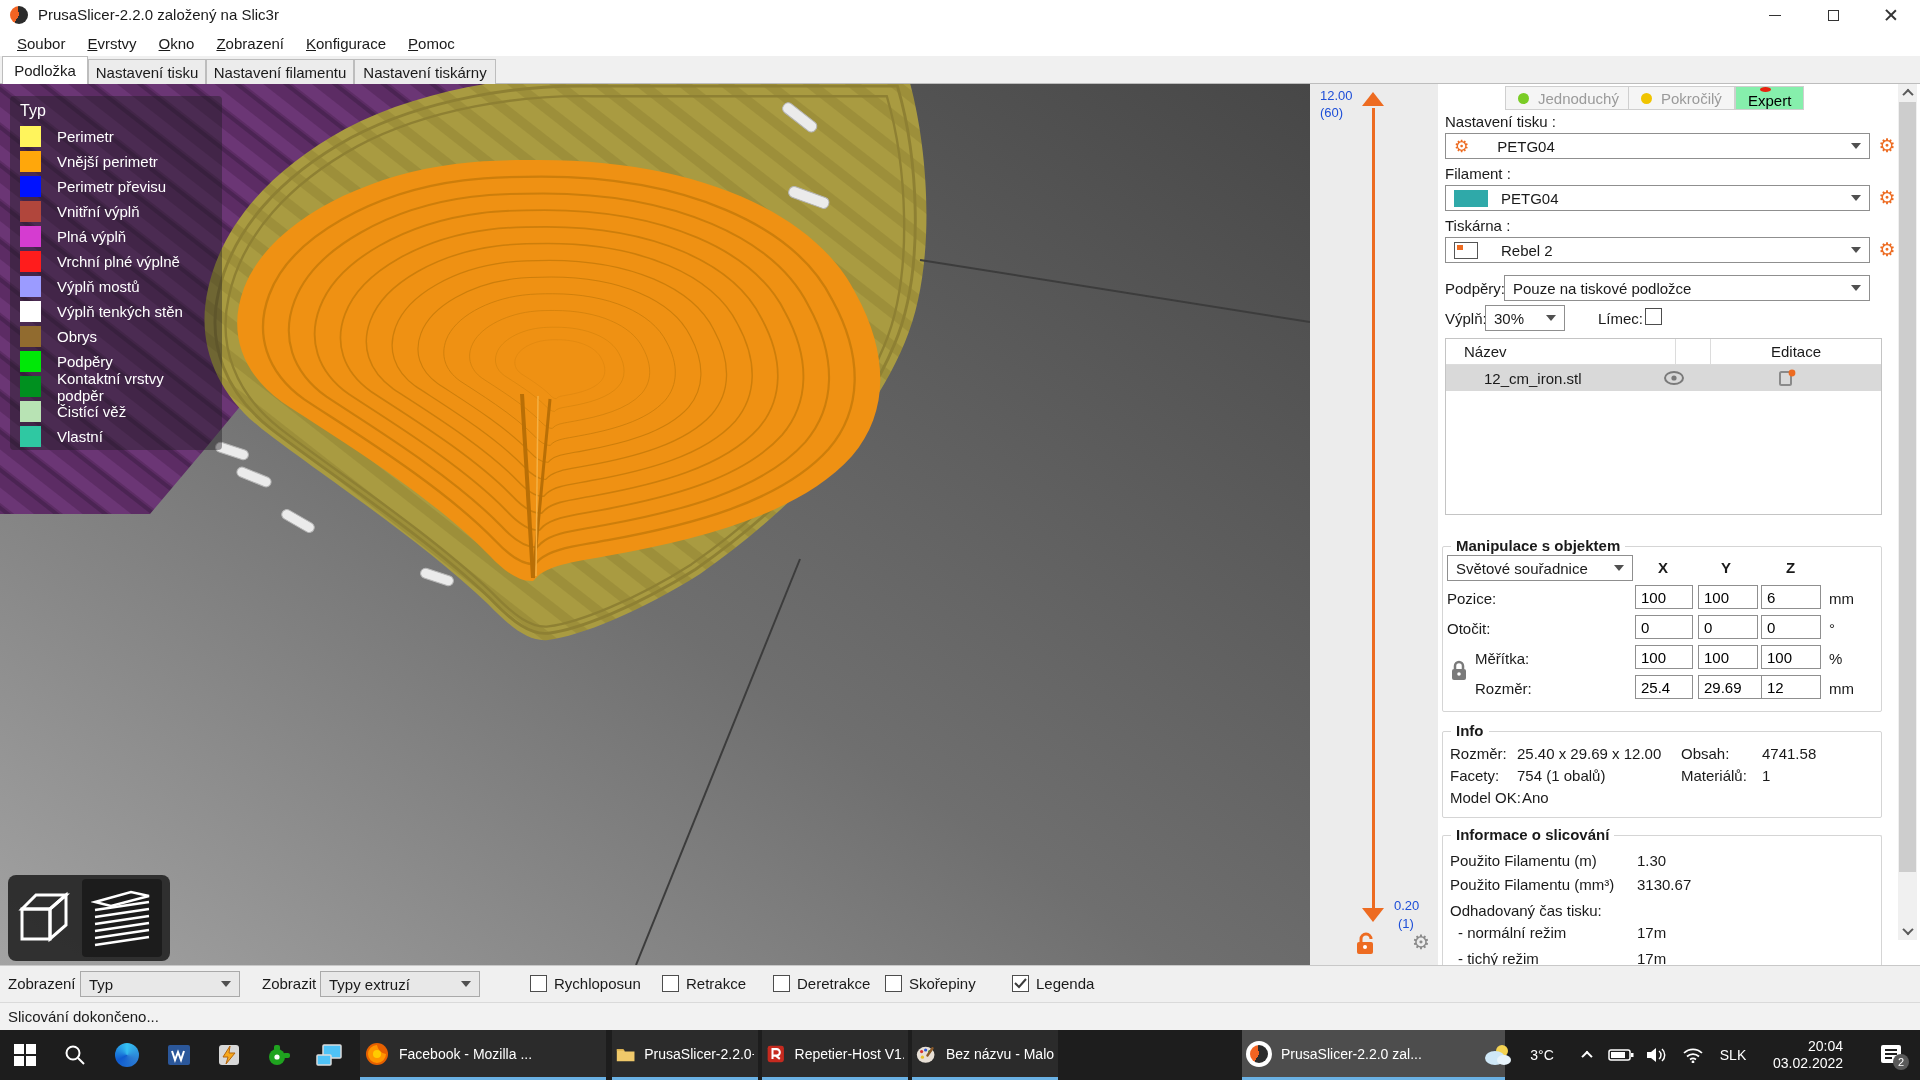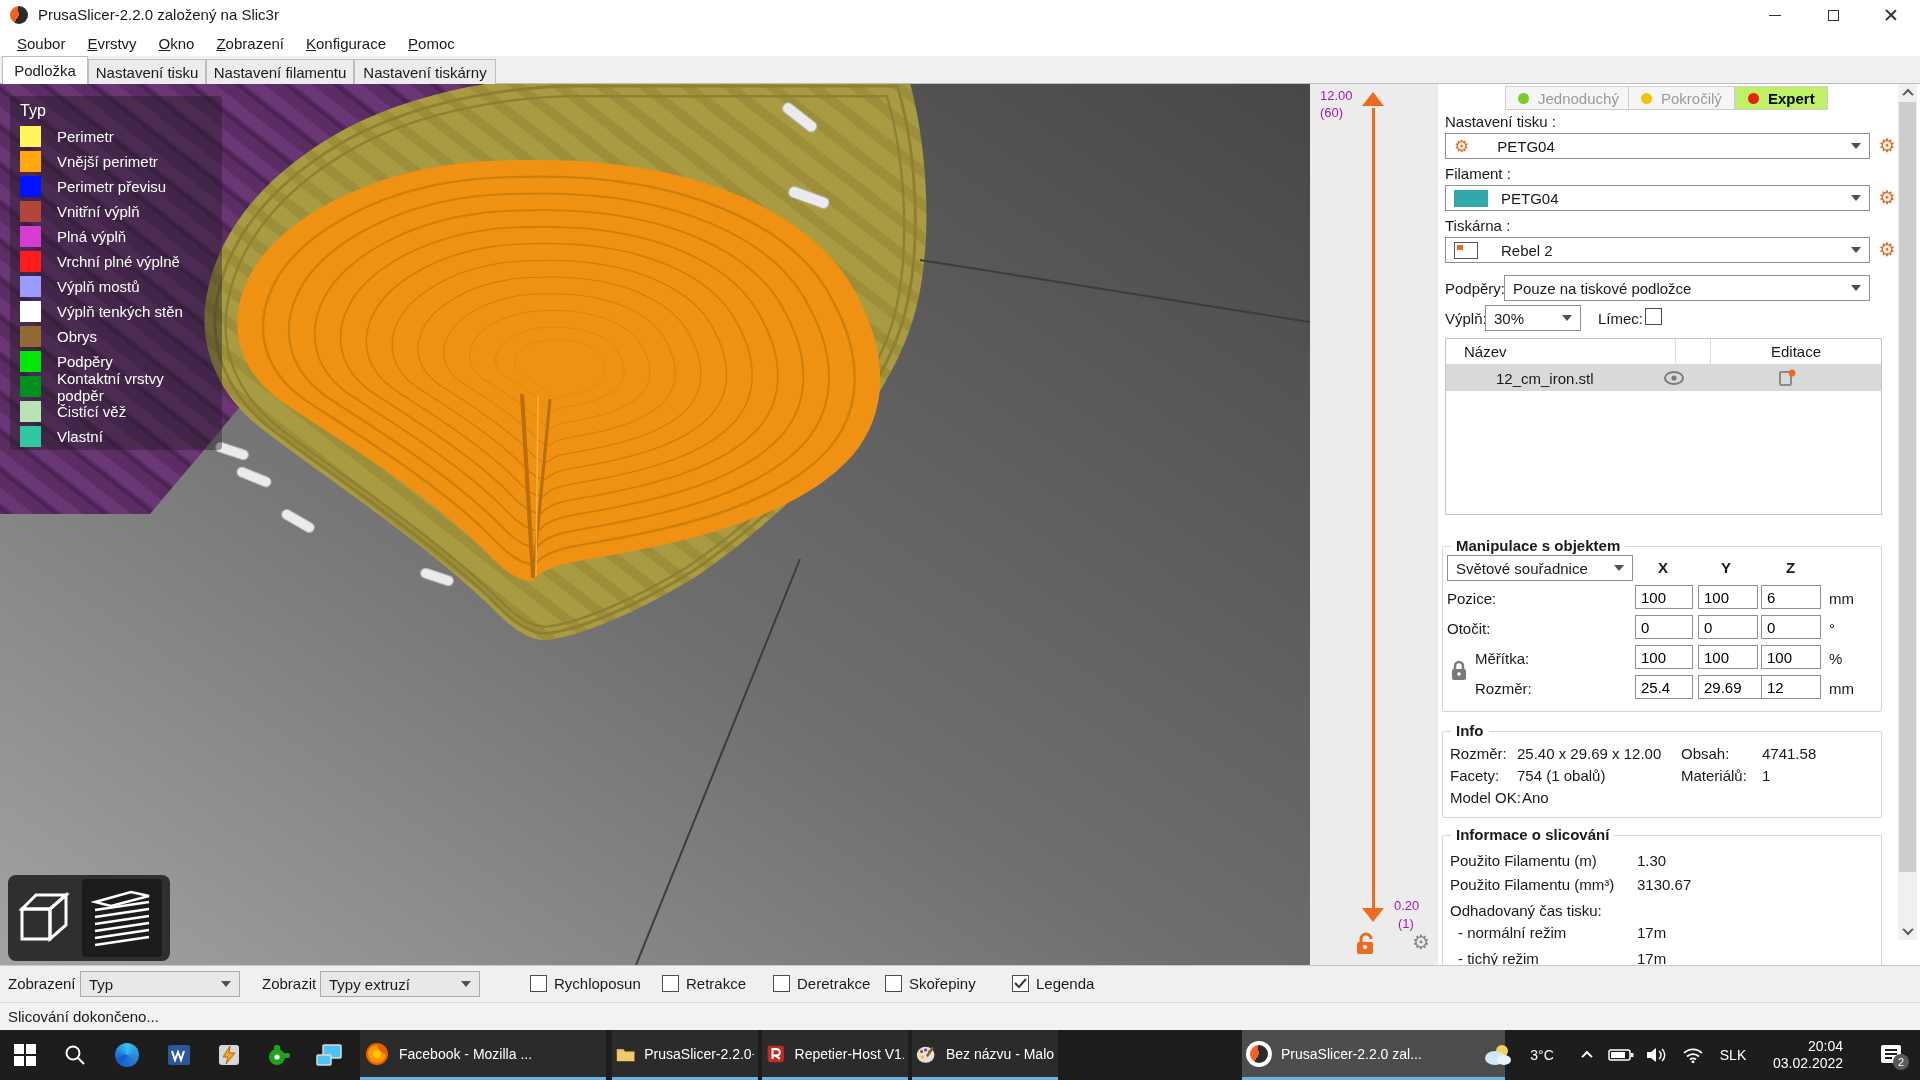--- a/index.html
+++ b/index.html
@@ -36,27 +36,27 @@
   .legend-title { font-size:16px; margin-bottom:4px; }
   .legend-row { display:flex; align-items:center; height:25px; }
   .swatch { width:21px; height:21px; margin-right:16px; flex:none; }
   .viewbtns { position:absolute; left:8px; top:791px; width:162px; height:86px; background:rgba(38,38,38,0.92); border-radius:8px; display:flex; align-items:center; }
 
   
   .slider-col { position:absolute; left:1310px; top:84px; width:128px; height:881px; background:#ececec; }
   .slider-line { position:absolute; left:62px; top:24px; width:3px; height:802px; background:#ED6B21; }
   .tri-up { position:absolute; left:52px; top:8px; width:0; height:0; border-left:11px solid transparent; border-right:11px solid transparent; border-bottom:14px solid #ED6B21; }
   .tri-down { position:absolute; left:52px; top:824px; width:0; height:0; border-left:11px solid transparent; border-right:11px solid transparent; border-top:14px solid #ED6B21; }
-  .slider-col .lbl { position:absolute; font-size:13px; color:#a21caf; }
+  .slider-col .lbl { position:absolute; font-size:13px; color:#1d4ed8; }
 
   
   .right-panel { position:absolute; left:1438px; top:84px; width:460px; height:881px; background:#fff; overflow:hidden; }
   .mode-btn { position:absolute; top:2px; height:24px; border:1px solid #cfcfcf; background:#f5f5f5; display:flex; align-items:center; padding:0 12px; color:#9a9a9a; cursor:pointer; }
   .mode-btn .dot { width:11px; height:11px; border-radius:50%; margin-right:9px; }
-  .mode-btn.sel { background:#bef264; color:#000; font-weight:bold; }
+  .mode-btn.sel { background:#86efac; color:#000; font-weight:normal;flex-direction:column; }
   .combo { position:absolute; height:26px; border:1px solid #8f8f8f; background:#fff; display:flex; align-items:center; padding:0 8px; cursor:pointer; }
   .combo .val { flex:1; overflow:hidden; white-space:nowrap; }
   .caret { width:0; height:0; border-left:5px solid transparent; border-right:5px solid transparent; border-top:6px solid #505050; margin-left:6px; flex:none; }
   .gearbtn { position:absolute; width:22px; height:24px; color:#ED6B21; font-size:19px; line-height:24px; text-align:center; cursor:pointer; }
   .plabel { position:absolute; font-size:15px; }
   .objlist { position:absolute; left:7px; top:254px; width:437px; height:177px; border:1px solid #c4c4c4; background:#fff; }
   .objhead { height:26px; border-bottom:1px solid #dcdcdc; display:flex; align-items:center; }
   .objrow { height:26px; background:#d9d9d9; display:flex; align-items:center; cursor:pointer; }
   .groupbox { position:absolute; border:1px solid #d5d5d5; border-radius:2px; }
   .gtitle { position:absolute; top:-10px; left:8px; background:#fff; padding:0 5px; font-weight:bold; }
@@ -320,35 +320,35 @@
     <span class="caret"></span>
   </div>
   <span class="gearbtn" style="left:438px;top:154px">⚙</span>
 
   <span class="plabel" style="left:7px;top:196px">Podpěry:</span>
   <div class="combo" style="left:66px;top:191px;width:366px">
     <span class="val">Pouze na tiskové podložce</span>
     <span class="caret"></span>
   </div>
   <span class="plabel" style="left:7px;top:226px">Výplň:</span>
-  <div class="combo" style="left:47px;top:221px;width:96px">
+  <div class="combo" style="left:47px;top:221px;width:80px">
     <span class="val">30%</span>
     <span class="caret"></span>
   </div>
   <span class="plabel" style="left:160px;top:226px">Límec:</span>
   <span class="check" style="position:absolute;left:207px;top:224px"></span>
 
   <div class="objlist">
     <div class="objhead">
       <span style="padding-left:18px;width:229px">Název</span>
       <span style="width:35px;border-left:1px solid #dcdcdc;height:26px"></span>
       <span style="flex:1;text-align:center;border-left:1px solid #dcdcdc;height:26px;line-height:26px">Editace</span>
     </div>
     <div class="objrow">
-      <span style="padding-left:50px;width:209px">12_cm_iron.stl</span>
+      <span style="padding-left:38px;width:209px">12_cm_iron.stl</span>
       <svg width="22" height="16" viewBox="0 0 22 16" style="margin-left:8px">
         <ellipse cx="11" cy="8" rx="9" ry="6" fill="none" stroke="#7a7a7a" stroke-width="2"></ellipse>
         <circle cx="11" cy="8" r="2.6" fill="#7a7a7a"></circle>
       </svg>
       <svg width="20" height="20" viewBox="0 0 20 20" style="margin-left:92px">
         <rect x="3" y="4" width="11" height="13" rx="1.5" fill="none" stroke="#8a8a8a" stroke-width="2"></rect>
         <circle cx="15" cy="5" r="3.4" fill="#ED6B21"></circle>
       </svg>
     </div>
   </div>

